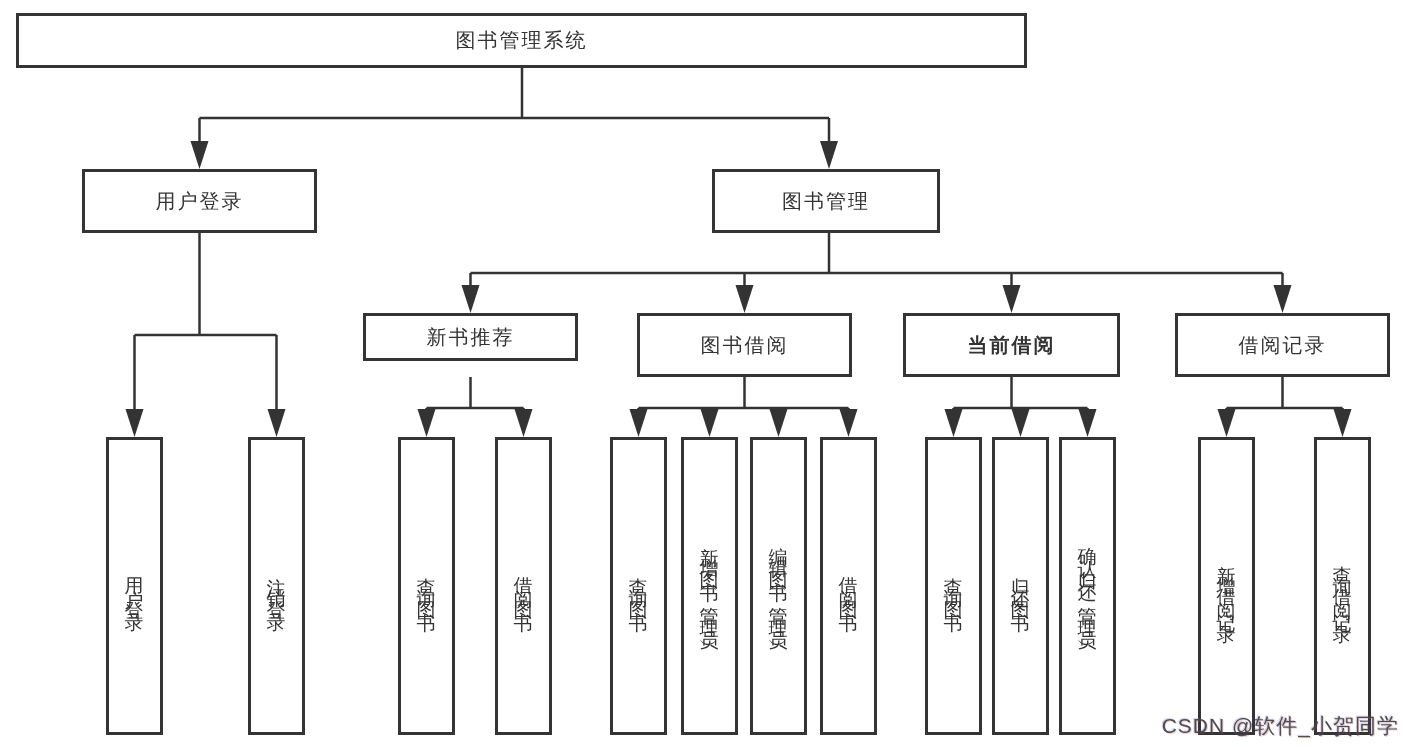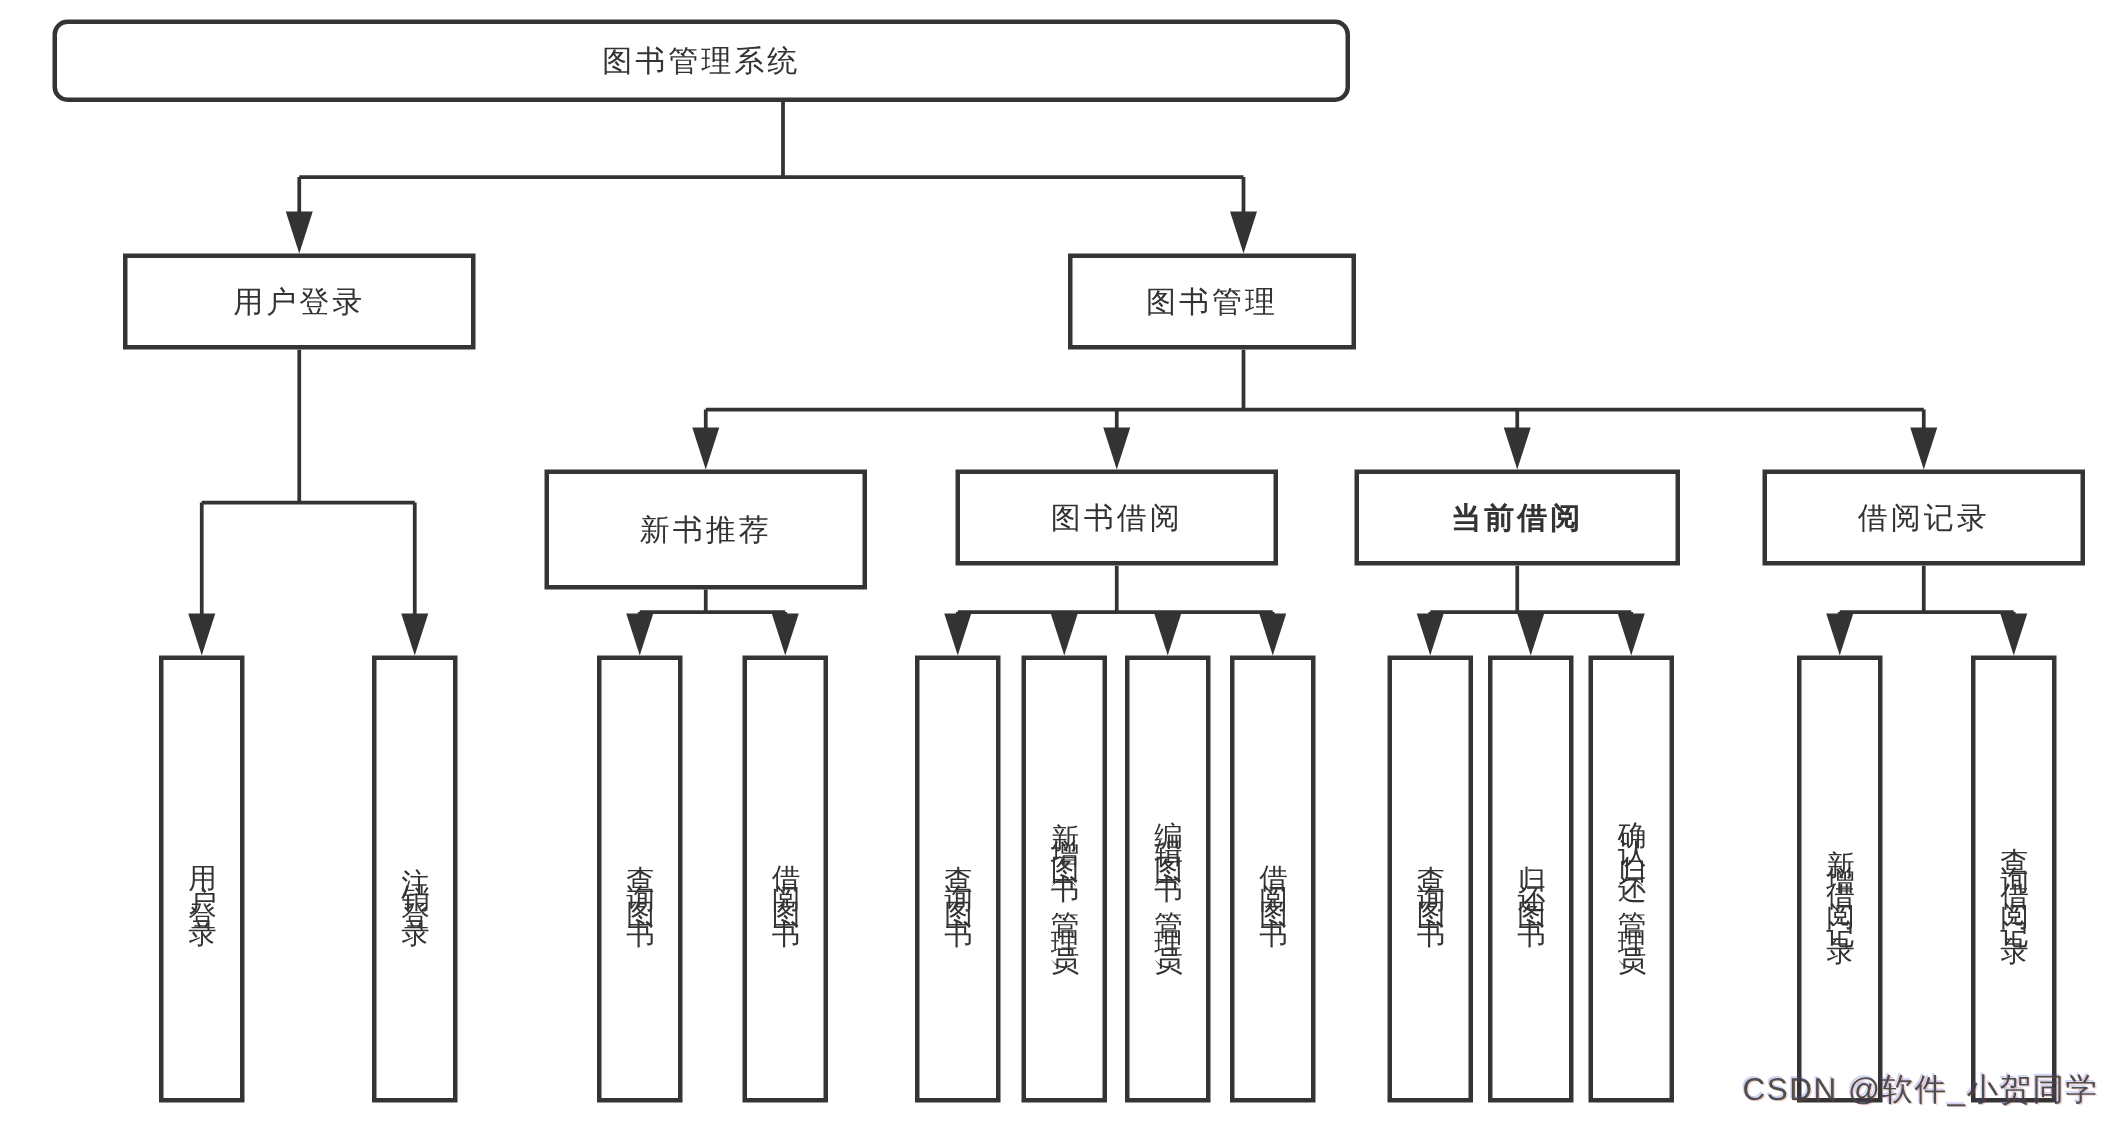--- a/index.html
+++ b/index.html
@@ -99,30 +99,30 @@
       <path d="M 1087.5 408 V 411" fill="none" stroke="#333333" stroke-width="2.5"></path>
       <polygon points="1078.5,409 1096.5,409 1087.5,437" fill="#333333"></polygon>
       <path d="M 1282.5 377 V 408" fill="none" stroke="#333333" stroke-width="2.5"></path>
       <path d="M 1226.5 408 H 1342.5" fill="none" stroke="#333333" stroke-width="2.5"></path>
       <path d="M 1226.5 408 V 411" fill="none" stroke="#333333" stroke-width="2.5"></path>
       <polygon points="1217.5,409 1235.5,409 1226.5,437" fill="#333333"></polygon>
       <path d="M 1342.5 408 V 411" fill="none" stroke="#333333" stroke-width="2.5"></path>
       <polygon points="1333.5,409 1351.5,409 1342.5,437" fill="#333333"></polygon>
     </svg>
 
-  <div class="node" style="left: 35px; top: 13px; width: 865px; height: 55px; border-radius: 10px;">
+  <div class="node" style="left: 16px; top: 13px; width: 1011px; height: 55px;">
       <span class="lbl">图书管理系统</span>
     </div>
     <div class="node" style="left: 82px; top: 169px; width: 235px; height: 64px;">
       <span class="lbl">用户登录</span>
     </div>
-    <div class="node" style="left: 712px; top: 169px; width: 192px; height: 64px;">
+    <div class="node" style="left: 712px; top: 169px; width: 228px; height: 64px;">
       <span class="lbl">图书管理</span>
     </div>
-    <div class="node" style="left: 363px; top: 313px; width: 215px; height: 80px;">
+    <div class="node" style="left: 363px; top: 313px; width: 215px; height: 48px;">
       <span class="lbl">新书推荐</span>
     </div>
     <div class="node" style="left: 637px; top: 313px; width: 215px; height: 64px; align-items: center;">
       <span class="lbl">图书借阅</span>
     </div>
     <div class="node" style="left: 903px; top: 313px; width: 217px; height: 64px; font-weight: bold;">
       <span class="lbl">当前借阅</span>
     </div>
     <div class="node" style="left: 1175px; top: 313px; width: 215px; height: 64px;">
       <span class="lbl">借阅记录</span>

